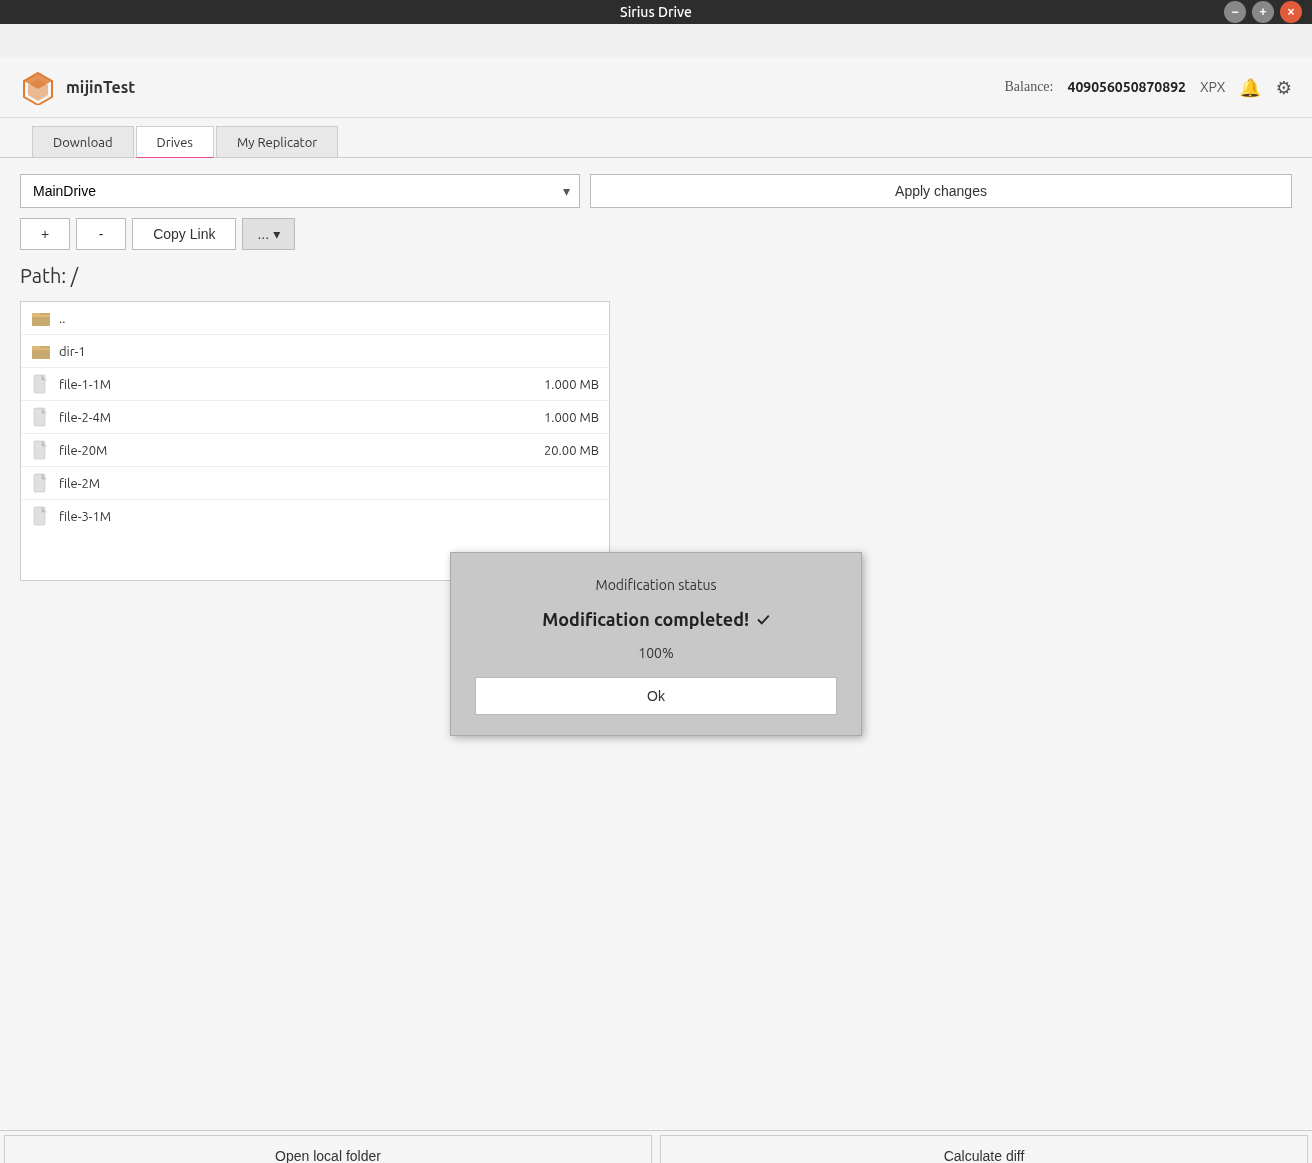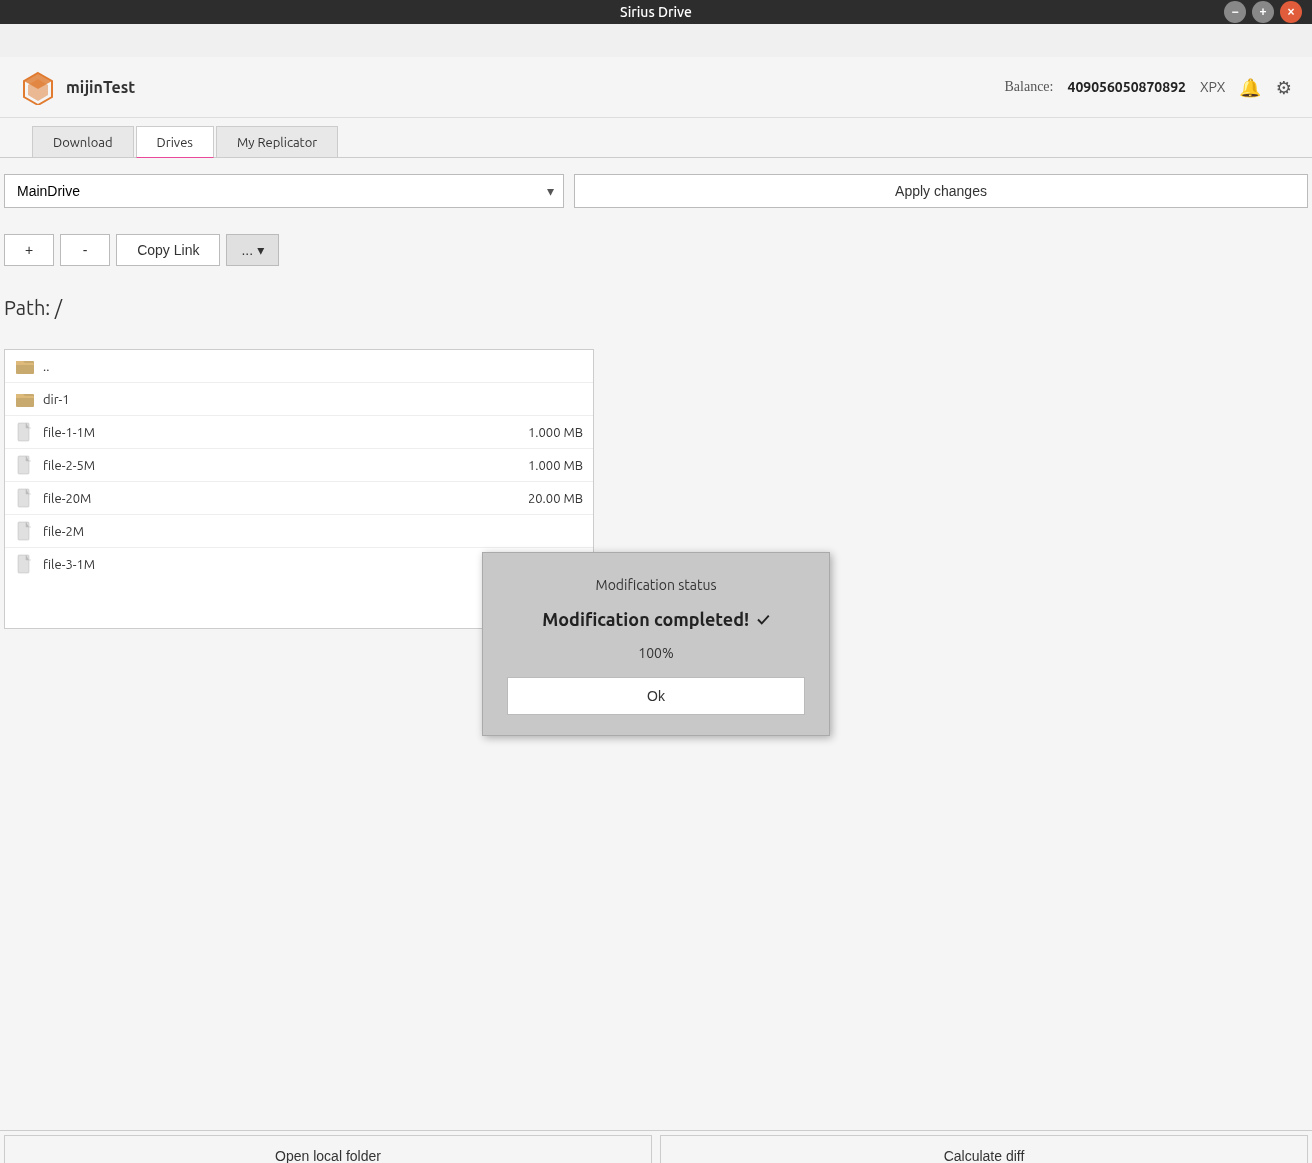--- a/index.html
+++ b/index.html
@@ -128,24 +128,24 @@
     .tab.active {
       background: #fff;
       border-bottom: 1px solid #ec4899;
       margin-bottom: -1px;
       z-index: 1;
     }
 
     
     .content {
       flex: 1;
-      padding: 16px 4px;
+      padding: 16px 20px;
       display: flex;
       flex-direction: column;
-      gap: 26px;
+      gap: 10px;
       position: relative;
     }
 
     
     .drive-row {
       display: flex;
       gap: 10px;
     }
     .drive-select-container {
       flex: 0 0 560px;
@@ -254,21 +254,21 @@
       right: 0;
       bottom: 0;
       display: flex;
       align-items: center;
       justify-content: center;
       z-index: 100;
     }
     .modal {
       background: #c8c8c8;
       border: 1px solid #aaa;
-      width: 348px;
+      width: 412px;
       padding: 24px 24px 20px;
       display: flex;
       flex-direction: column;
       align-items: center;
       gap: 16px;
       box-shadow: 2px 2px 8px rgba(0,0,0,0.3);
     }
     .modal-title {
       font-size: 14px;
       color: #333;
@@ -409,21 +409,21 @@
         <span class="file-name">file-1-1M</span>
         <span class="file-size">1.000 MB</span>
       </div>
 
       <div class="file-item">
         <svg class="file-icon" viewBox="0 0 20 20">
           <rect x="3" y="1" width="11" height="18" rx="1" fill="#e0e0e0" stroke="#bbb" stroke-width="0.5"></rect>
           <path d="M11 1v5h5" fill="none" stroke="#bbb" stroke-width="0.5"></path>
           <path d="M11 1l3 5h-3z" fill="#bbb"></path>
         </svg>
-        <span class="file-name">file-2-5M</span>
+        <span class="file-name">file-2-4M</span>
         <span class="file-size">1.000 MB</span>
       </div>
 
       <div class="file-item">
         <svg class="file-icon" viewBox="0 0 20 20">
           <rect x="3" y="1" width="11" height="18" rx="1" fill="#e0e0e0" stroke="#bbb" stroke-width="0.5"></rect>
           <path d="M11 1v5h5" fill="none" stroke="#bbb" stroke-width="0.5"></path>
           <path d="M11 1l3 5h-3z" fill="#bbb"></path>
         </svg>
         <span class="file-name">file-20M</span>

